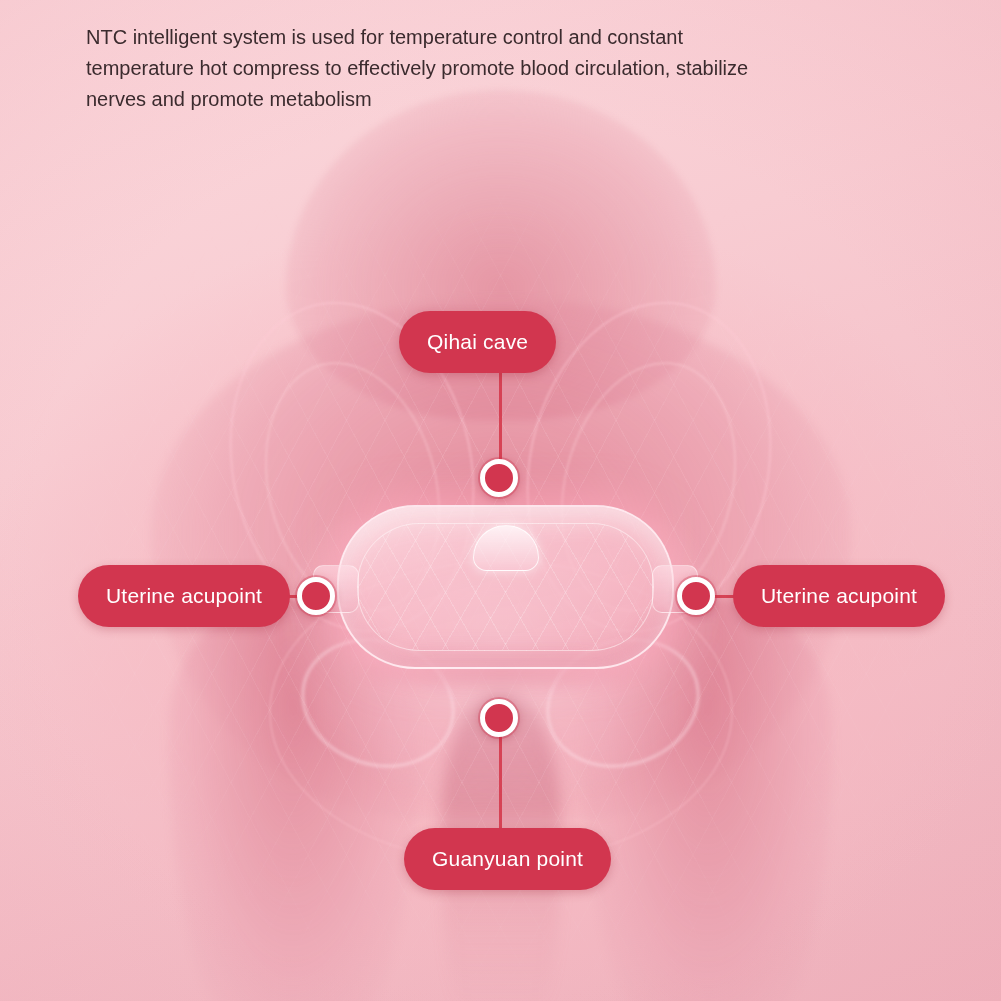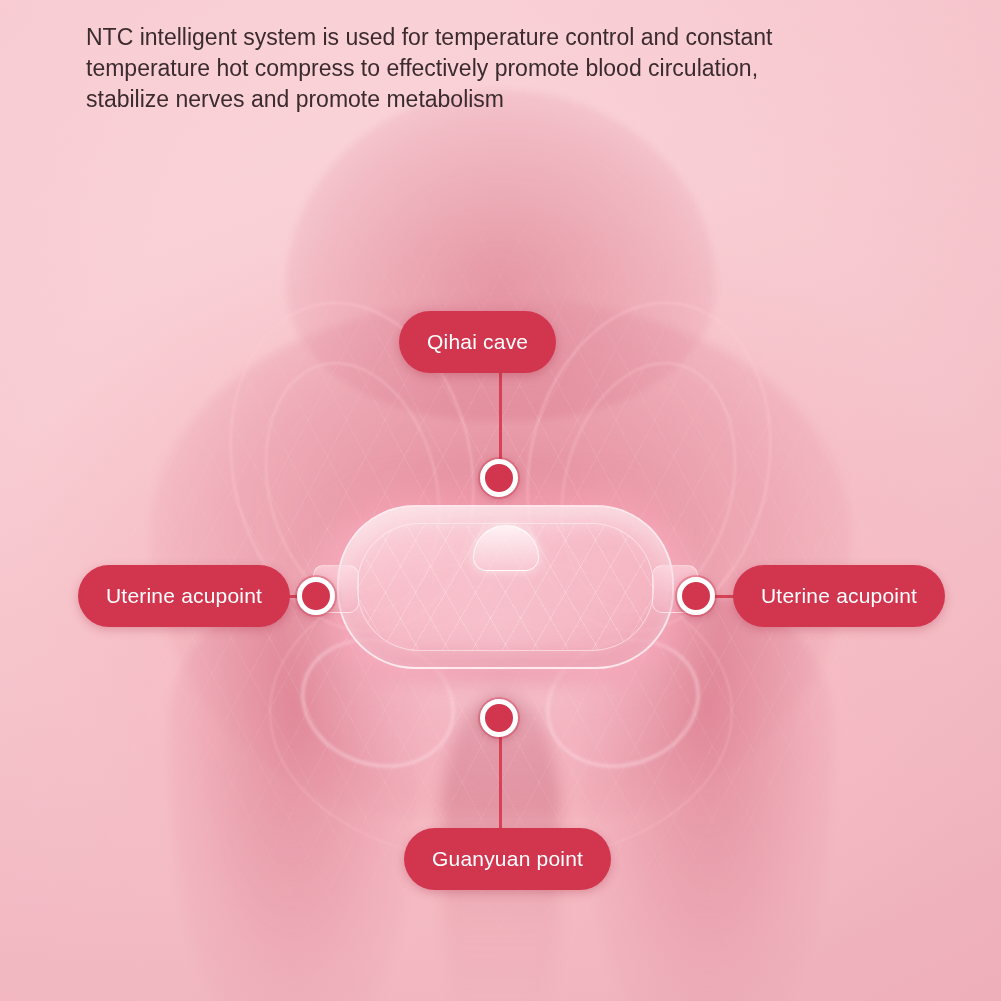--- a/index.html
+++ b/index.html
@@ -200,21 +200,21 @@
     box-shadow: 0 3px 10px rgba(150,25,45,0.25);
   }
 
   
   .caption {
     position: absolute;
     left: 86px;
     top: 22px;
     width: 700px;
     color: #3b2b2e;
-    font-size: 23px;
+    font-size: 20px;
     line-height: 31px;
   }
   .caption p { margin: 0; }
 </style>
 </head>
 <body>
 
 <div id="stage">
 
   <div class="body-layer">

